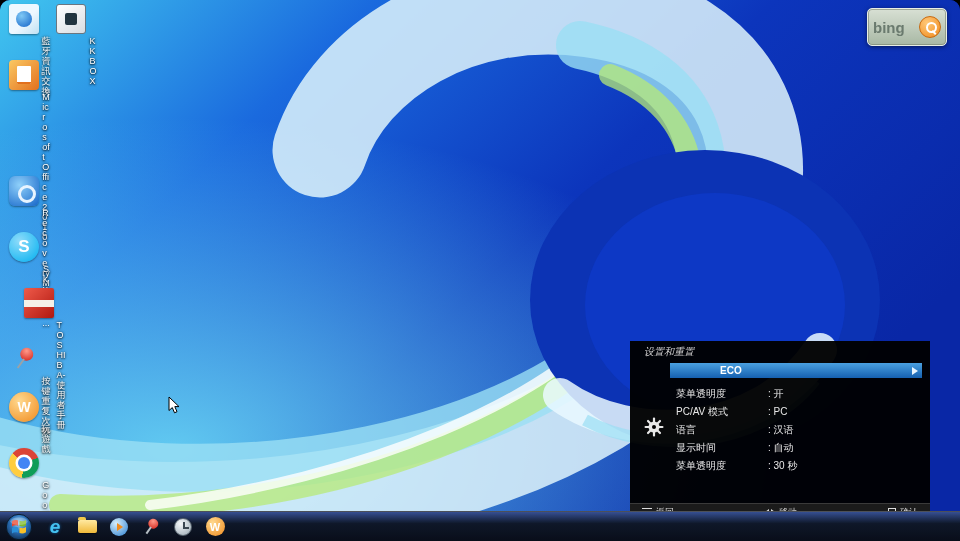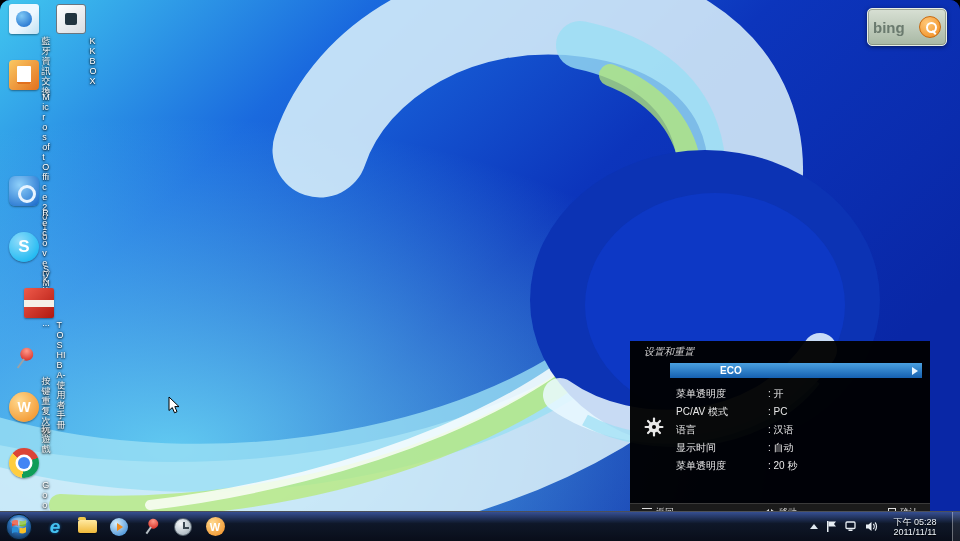--- a/index.html
+++ b/index.html
@@ -205,21 +205,21 @@
         <div class="osd-row">
           <span>语言</span>
           <span class="osd-val">汉语</span>
         </div>
         <div class="osd-row">
           <span>显示时间</span>
           <span class="osd-val">自动</span>
         </div>
         <div class="osd-row">
           <span>菜单透明度</span>
-          <span class="osd-val">20 秒</span>
+          <span class="osd-val">30 秒</span>
         </div>
       </div>
       <div class="osd-footer">
         <span class="osd-fitem">
           <span class="fic-menu"></span>
           <span>返回</span>
         </span>
         <span class="osd-fitem">
           <span class="fic-move">
               <span class="tl"></span>
@@ -271,35 +271,14 @@
     <div class="tbtn">
         <span class="tpin"></span>
       </div>
     <div class="tbtn">
         <span class="reel"></span>
       </div>
     <div class="tbtn">
         <span class="twcoin">W</span>
       </div>
 
-    <div class="tray">
-      <span class="tray-up"></span>
-      <svg class="tray-ic" viewBox="0 0 13 13">
-        <rect x="2" y="1" width="1.5" height="11" fill="#e8eef4"></rect>
-        <path d="M3.5 1.5 L11 1.5 L9 4 L11 6.5 L3.5 6.5 Z" fill="#e8eef4"></path>
-      </svg>
-      <svg class="tray-ic" viewBox="0 0 13 13">
-        <rect x="1" y="2" width="9" height="6.5" rx="1" fill="none" stroke="#e8eef4" stroke-width="1.3"></rect>
-        <rect x="3.5" y="9.5" width="4" height="1.5" fill="#e8eef4"></rect>
-      </svg>
-      <svg class="tray-ic" viewBox="0 0 13 13">
-        <path d="M1 4.5 L3.5 4.5 L6.5 2 L6.5 11 L3.5 8.5 L1 8.5 Z" fill="#e8eef4"></path>
-        <path d="M8.3 4 C9.5 5.3 9.5 7.7 8.3 9" fill="none" stroke="#e8eef4" stroke-width="1.2"></path>
-        <path d="M10 2.5 C12 4.3 12 8.7 10 10.5" fill="none" stroke="#e8eef4" stroke-width="1.2"></path>
-      </svg>
-      <div class="clock">
-        <div>下午 05:28</div>
-        <div>2011/11/11</div>
-      </div>
-      <div class="show-desktop"></div>
-    </div>
   </div>
 </div>
 
 </body></html>

